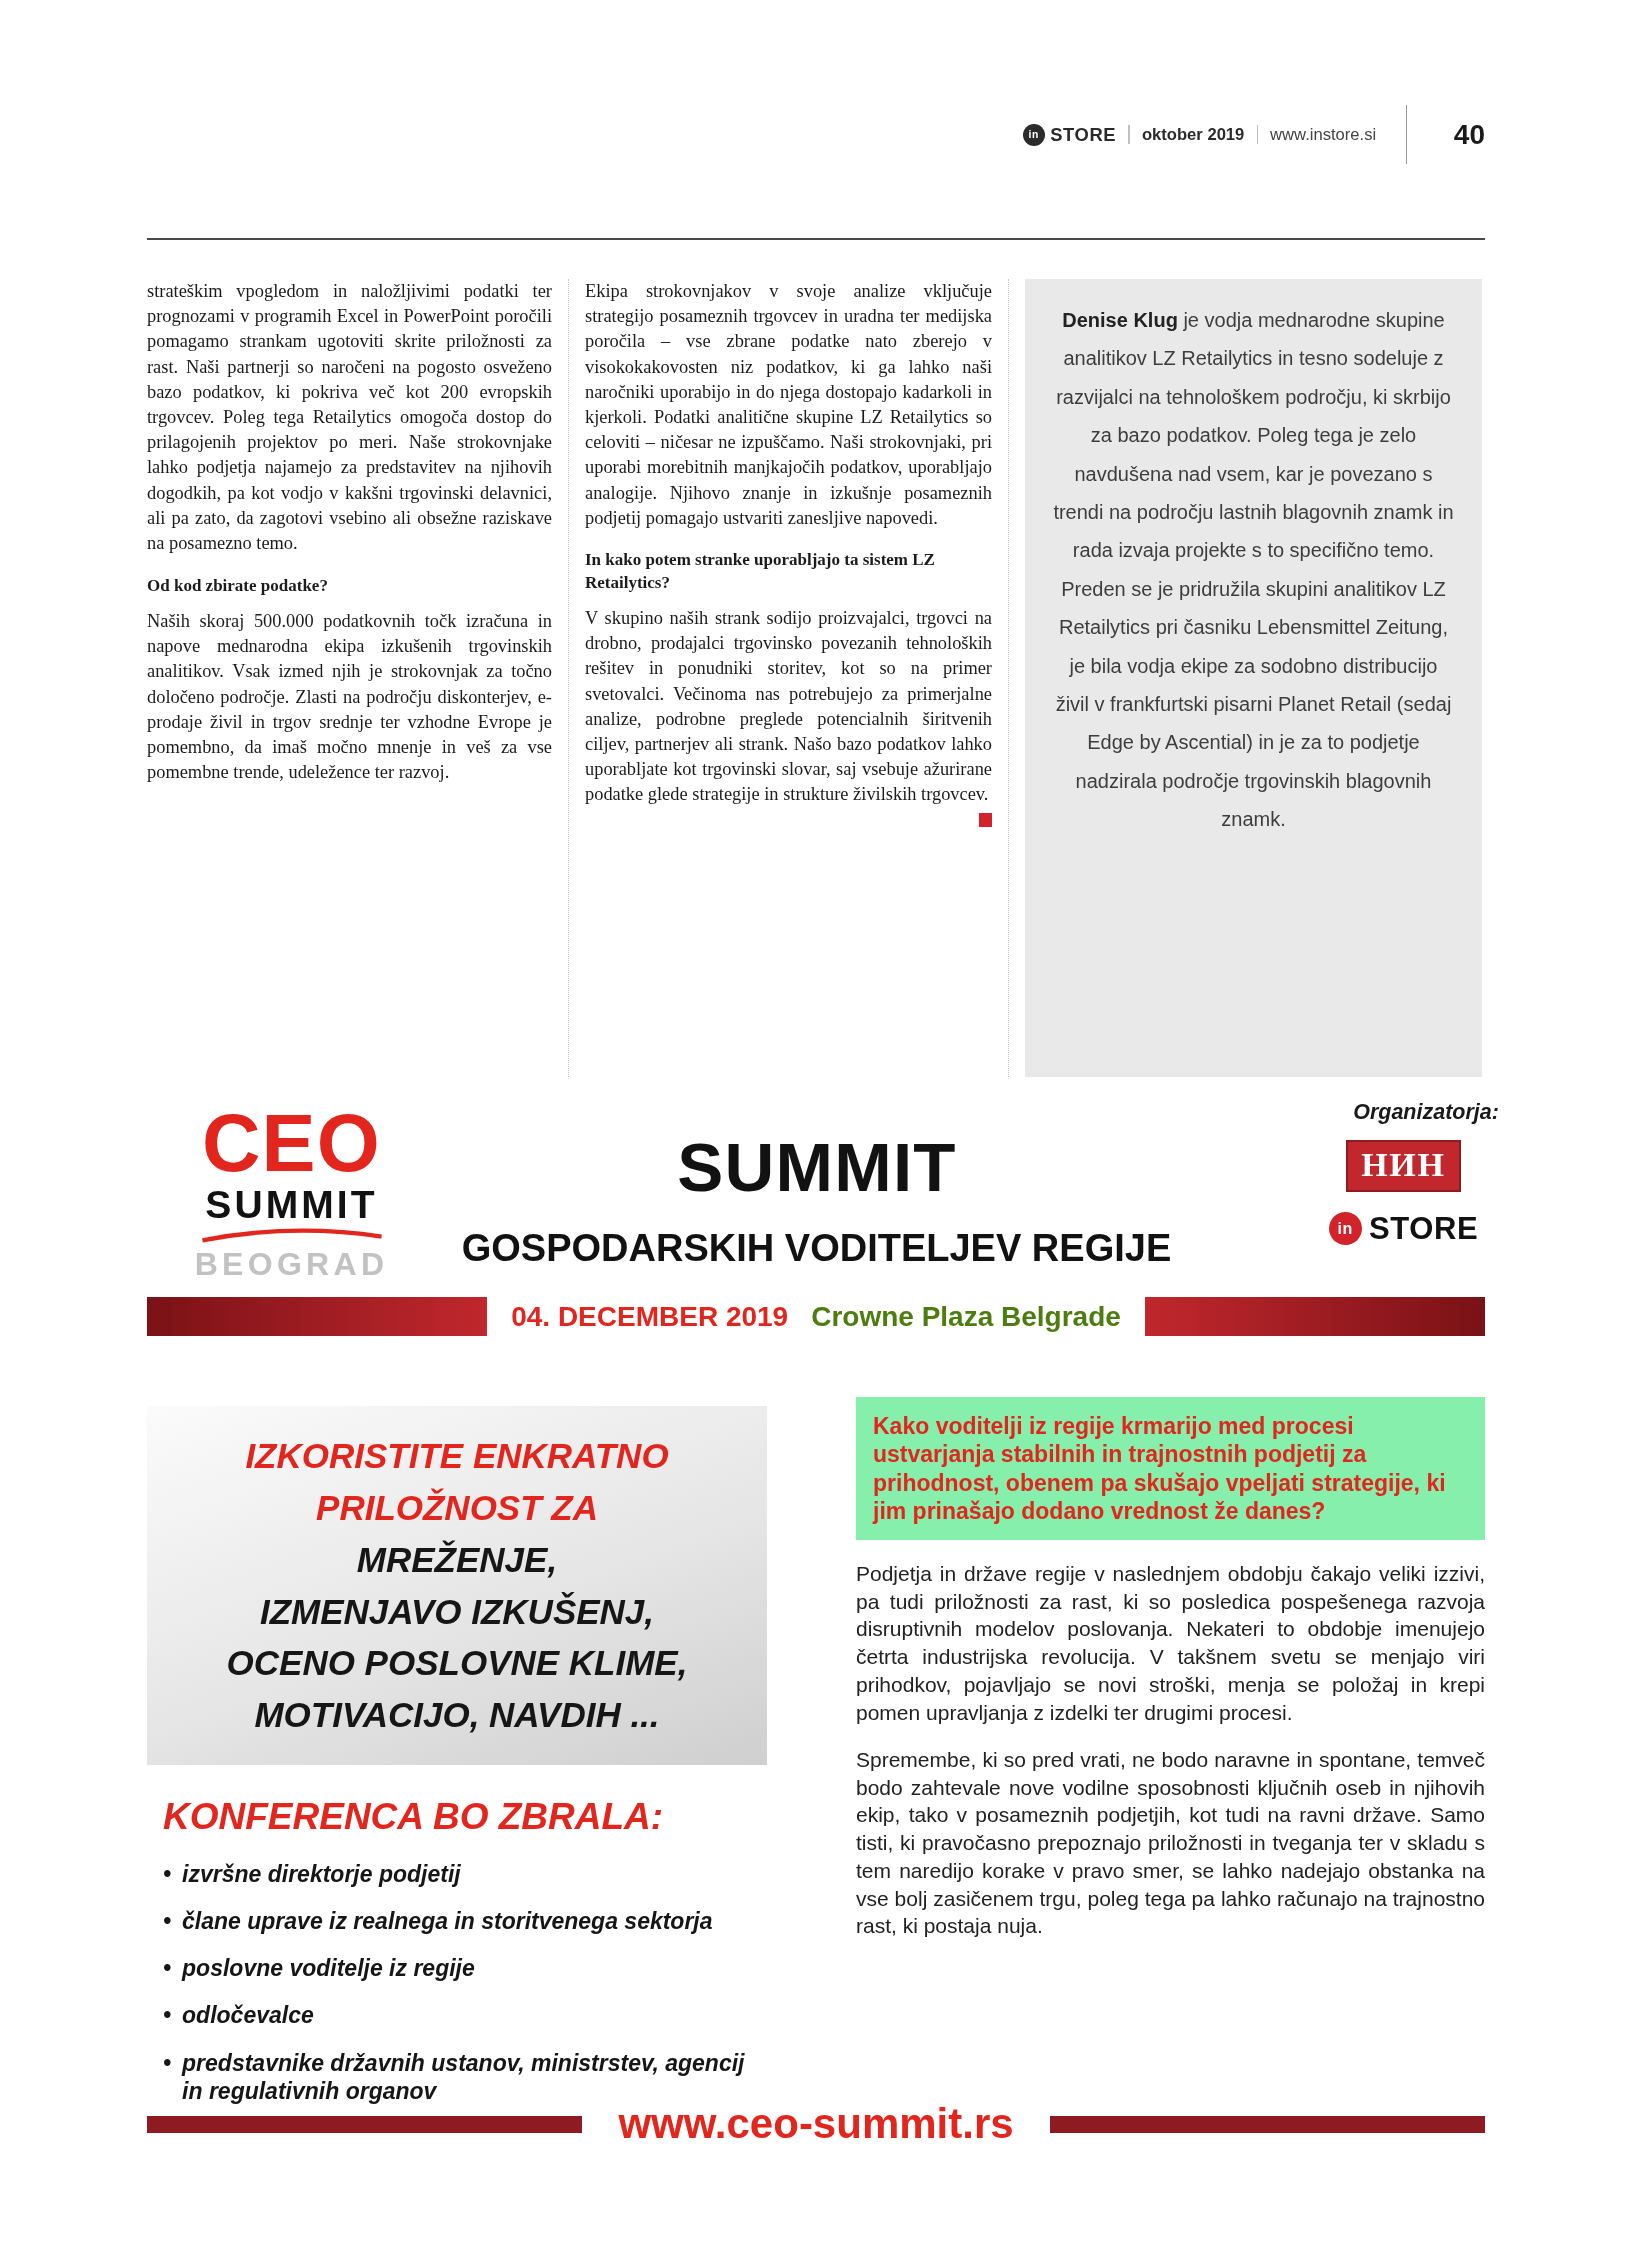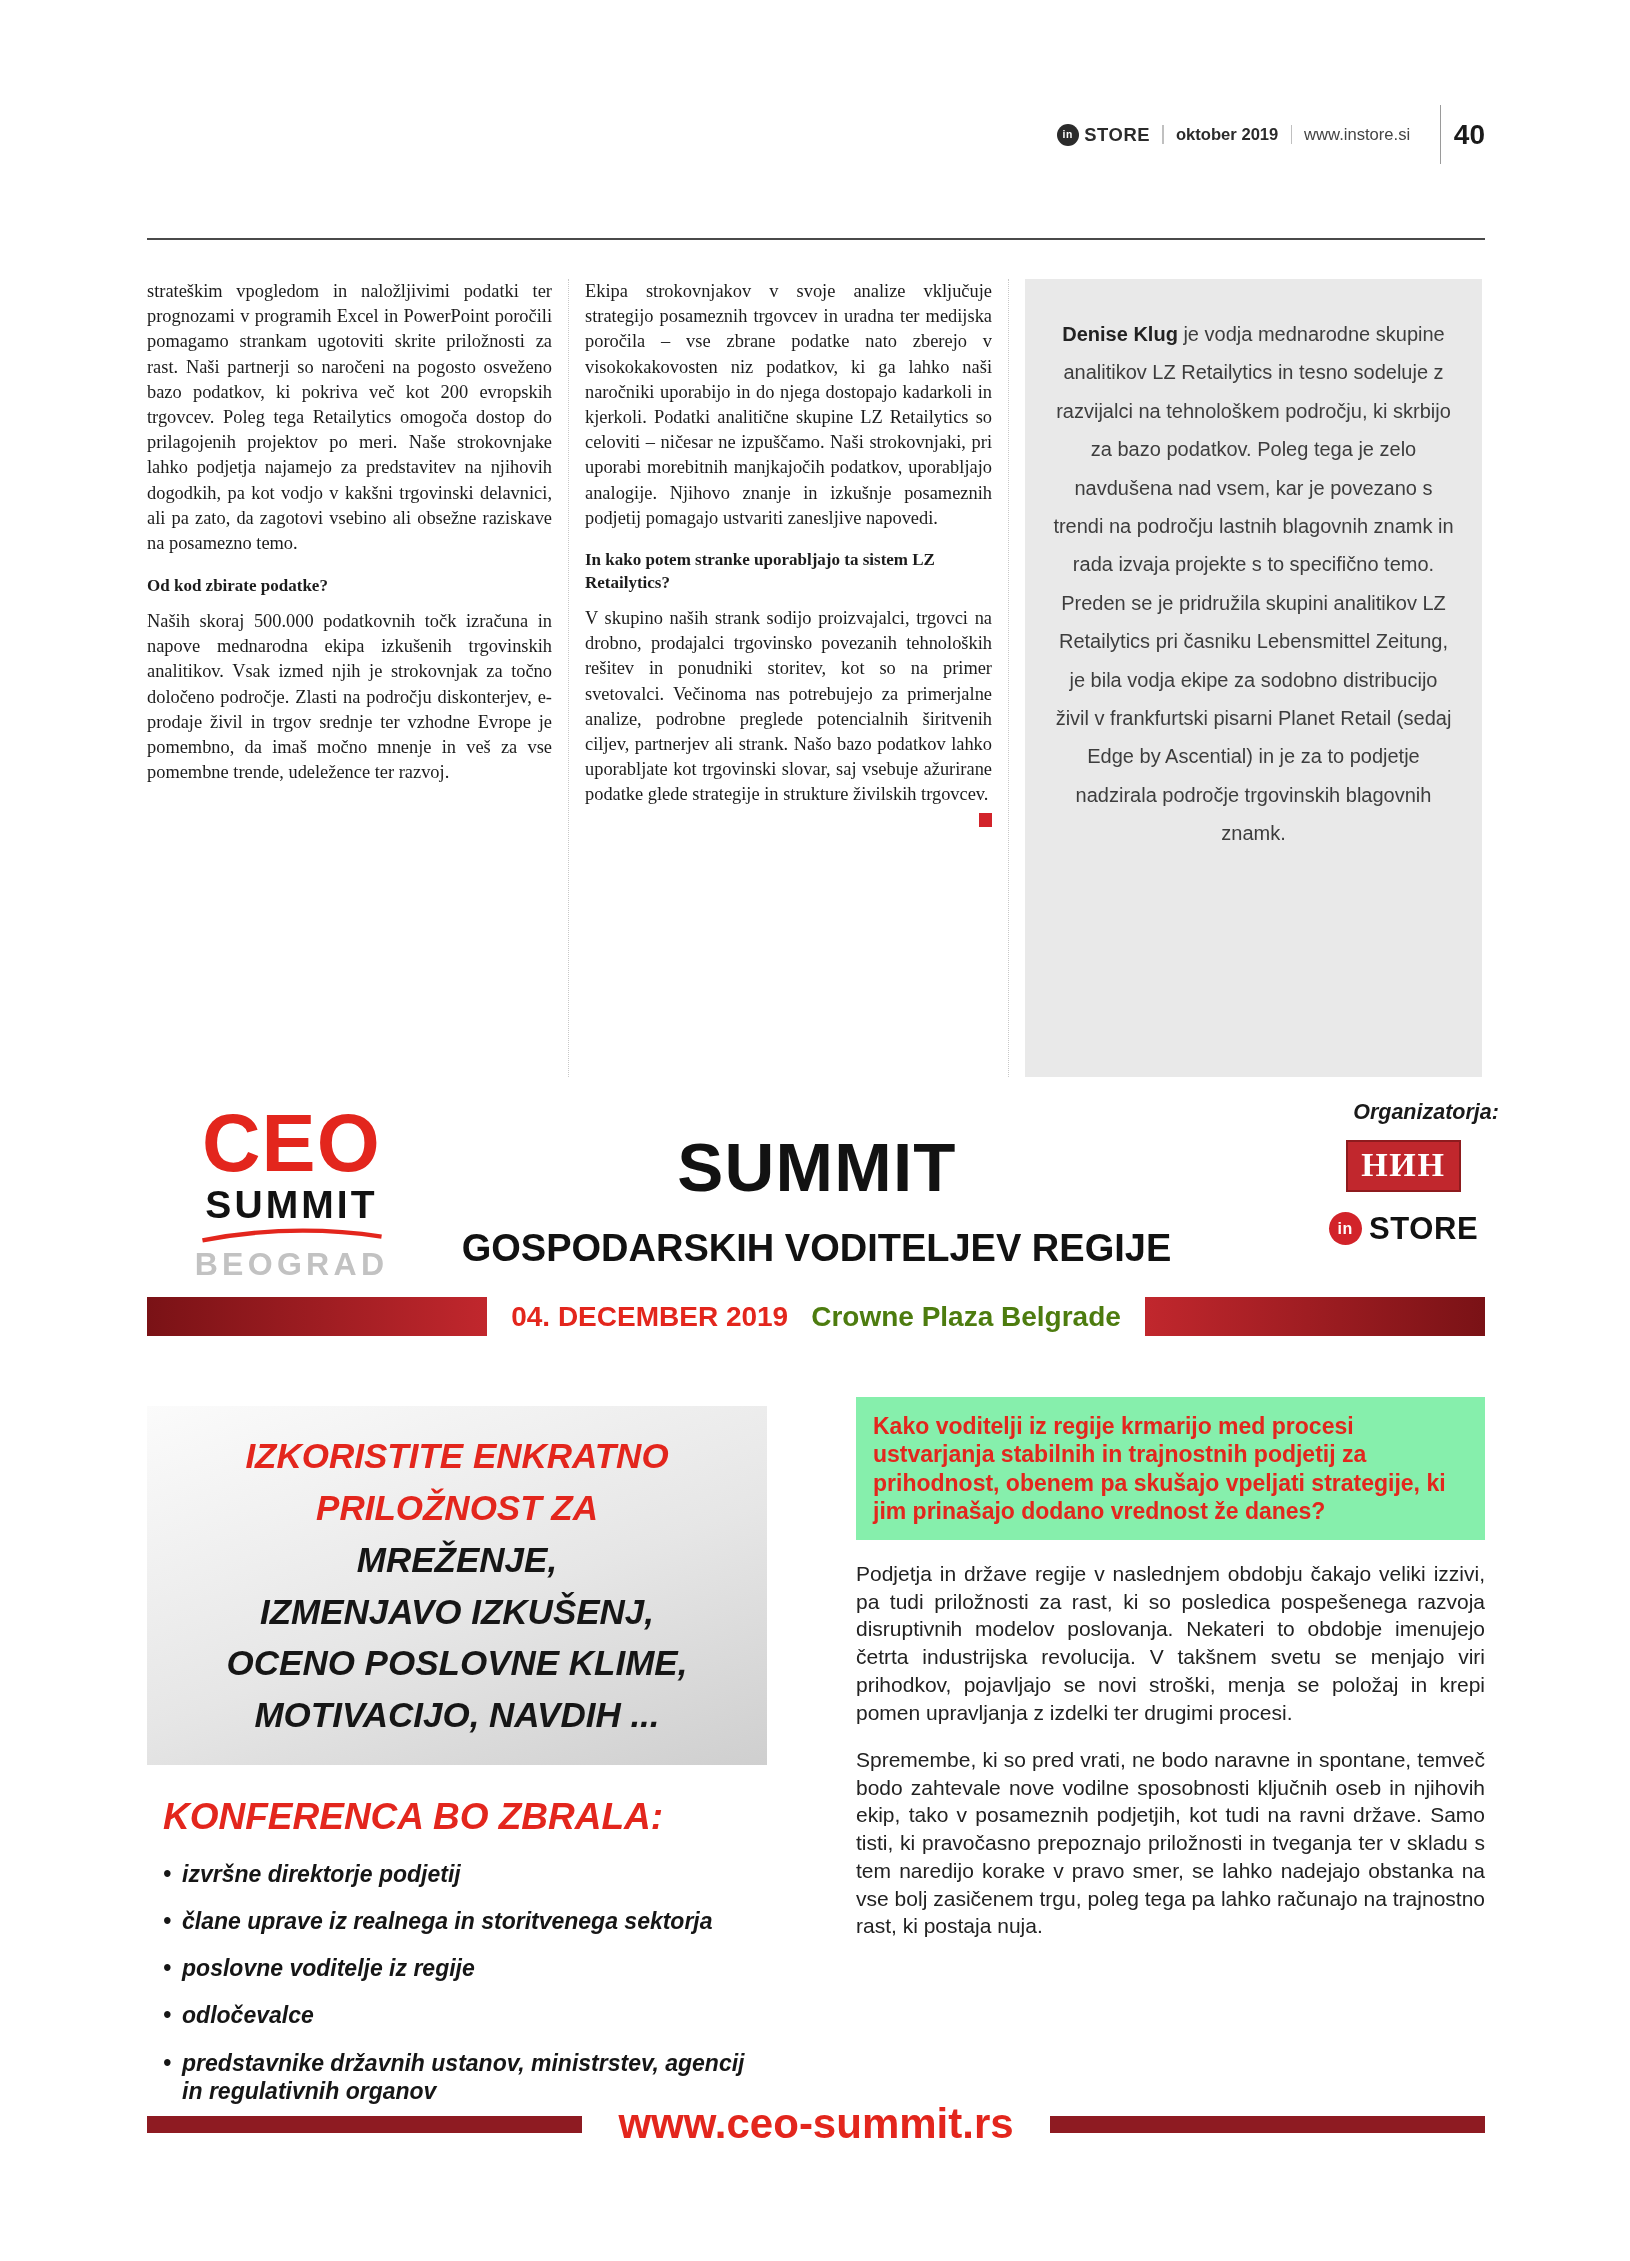--- a/index.html
+++ b/index.html
@@ -14,35 +14,35 @@
   .header { position:absolute; top:104px; left:147px; width:1338px; height:61px;
             display:flex; justify-content:flex-end; align-items:center; }
   .header-meta { display:flex; align-items:center; gap:12.3px; font-size:16.6px; color:#2b2b2b; }
   .logo-instore { display:flex; align-items:center; gap:5.5px; font-weight:bold; font-size:18.4px; letter-spacing:0.6px; }
   .logo-circle { width:22px; height:22px; border-radius:50%; background:#2b2b2b; color:#fff;
                  display:flex; align-items:center; justify-content:center; font-size:10.4px; font-weight:bold; }
   .hdr-sep { width:1.2px; height:18.4px; background:#c0c0c0; }
   .issue { font-weight:bold; }
   .site { color:#444; }
   .pagenum-divider { width:1.2px; height:59px; background:#9a9a9a; margin:0 0 0 29.5px; }
-  .page-number { font-size:28px; font-weight:bold; color:#1a1a1a; margin-left:13px; }
+  .page-number { font-size:28px; font-weight:bold; color:#1a1a1a; margin-left:47px; }
   .header-rule { position:absolute; top:238px; left:147px; width:1338px; height:1.8px; background:#4a4a4a; }
 
   
   .article { position:absolute; top:279px; left:147px; width:1338px; display:flex;
              font-family:"Liberation Serif", serif; font-size:18.4px; line-height:1.37;
              text-align:justify; color:#1c1c1c; }
   .col-1 { width:405px; }
   .col-2 { width:441px; padding:0 16px; margin:0 16px;
            border-left:1.8px dotted #c8c8c8; border-right:1.8px dotted #c8c8c8; }
   .article p { margin:0 0 18.4px 0; }
   .article h3 { font-size:17px; font-weight:bold; margin:2.5px 0 12.3px 0; text-align:left; line-height:1.3; }
   .end-mark { float:right; width:13.5px; height:13.5px; background:#d2232a; margin-top:5.5px; margin-left:7.4px; }
 
-  .sidebar-box { width:457px; min-height:798px; background:#e9e9e9; padding:36px 27px;
+  .sidebar-box { width:457px; min-height:798px; background:#e9e9e9; padding:22px 27px;
                  font-family:"Liberation Sans", sans-serif; font-size:20px; line-height:1.92;
                  text-align:center; color:#3d3d3d; }
   .sidebar-box b { color:#222; }
 
   
   .ceo-logo { position:absolute; top:1105px; left:181px; width:221px; text-align:center; }
   .ceo-line1 { font-size:81px; font-weight:800; color:#e3261d; line-height:0.95; letter-spacing:1.2px; }
   .ceo-line2 { font-size:39px; font-weight:800; color:#121212; letter-spacing:3.1px; margin-top:1.2px; }
   .ceo-swoosh { display:block; margin:1.2px auto 0 auto; }
   .ceo-line3 { font-size:32px; font-weight:800; color:#c2c2c2; letter-spacing:4.3px; margin-top:1.2px; }

